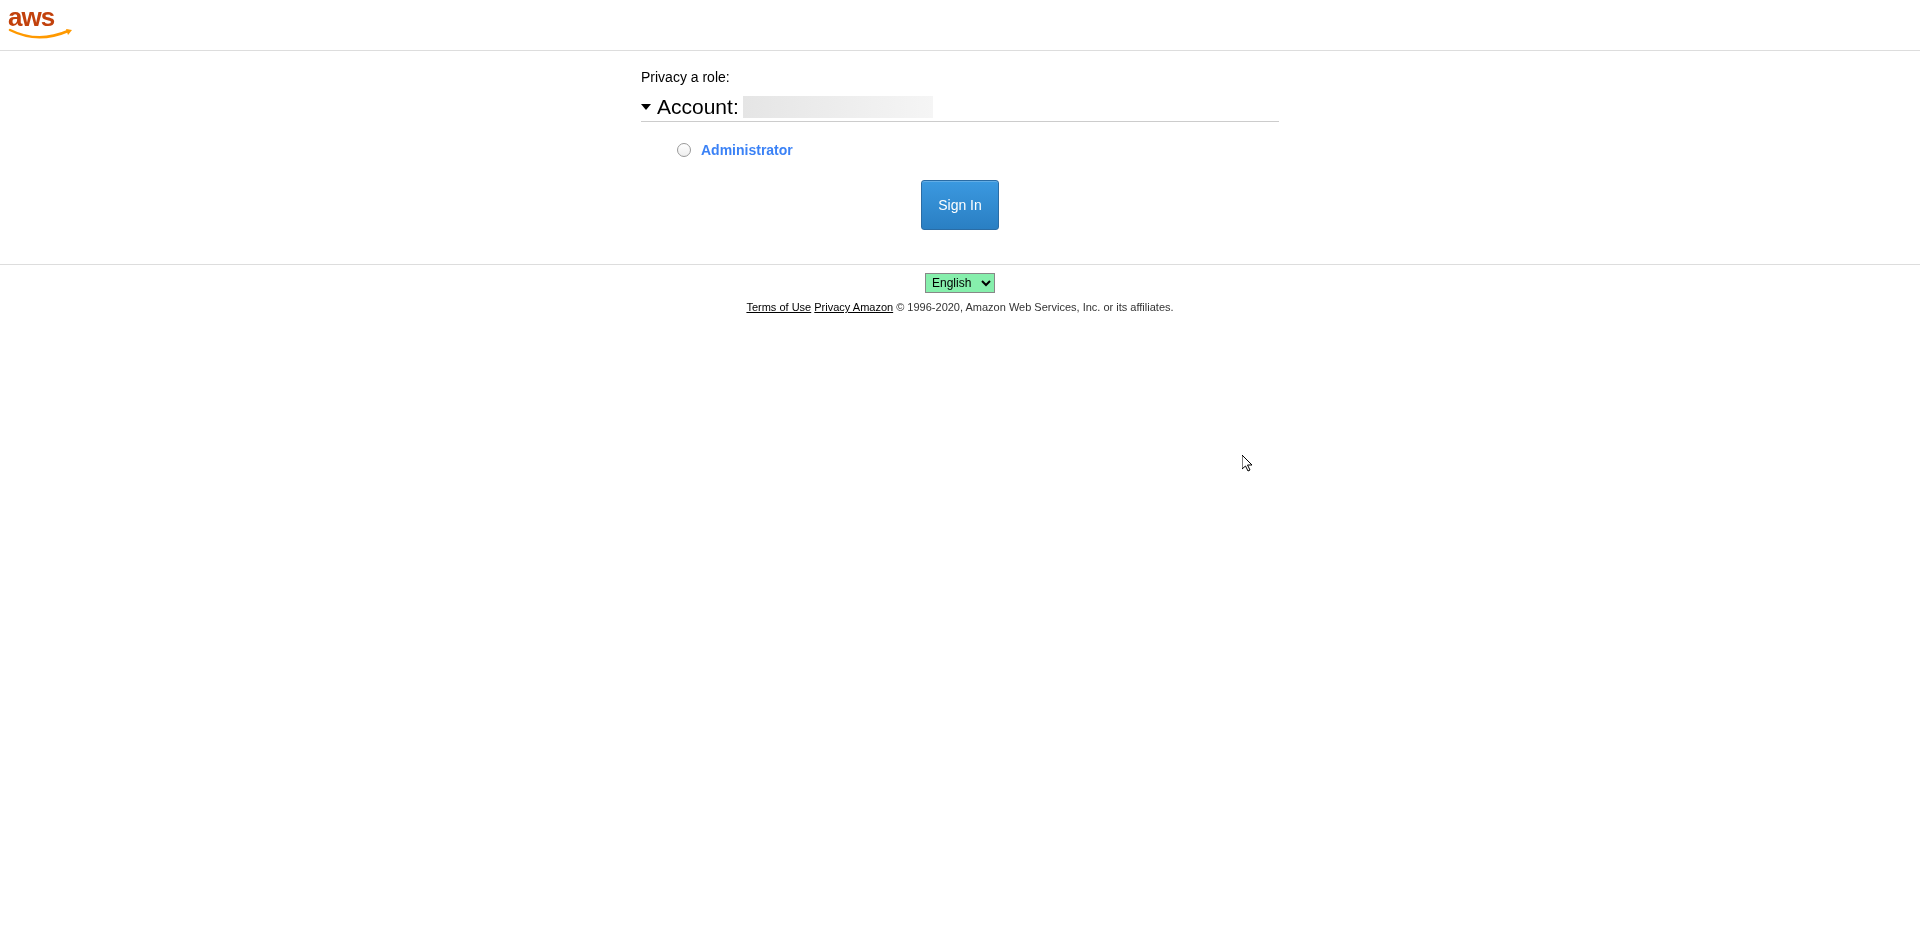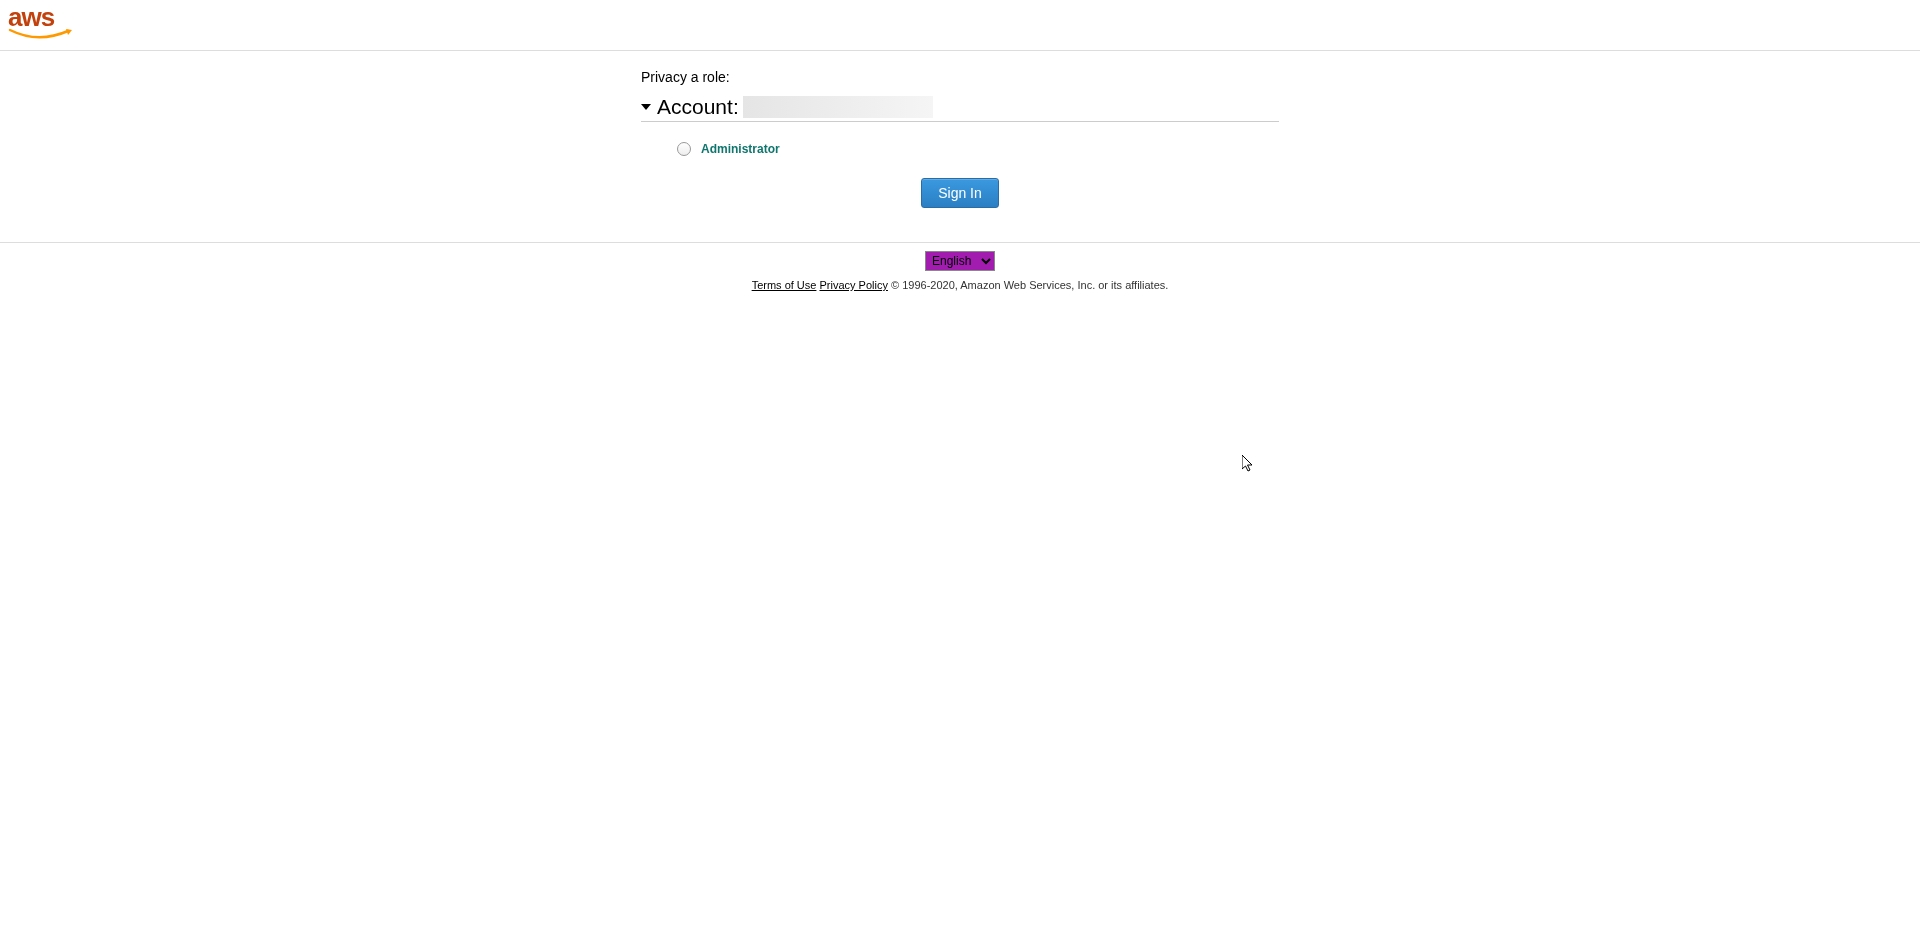--- a/index.html
+++ b/index.html
@@ -83,52 +83,52 @@
     }
     .role-radio {
       width: 14px;
       height: 14px;
       border-radius: 50%;
       border: 1px solid #999;
       background: linear-gradient(#fff, #eee);
       margin-right: 10px;
     }
     .role-name {
-      font-size: 12px;
+      font-size: 14px;
       font-weight: bold;
-      color: #0f766e;
+      color: #3b82f6;
     }
     .signin-wrap {
       text-align: center;
       margin-top: 22px;
     }
     .signin-btn {
       display: inline-block;
       background: linear-gradient(#3b99e0, #2a7fc3);
       border: 1px solid #2a6ca5;
       border-radius: 3px;
       color: #fff;
       font-size: 14px;
-      padding: 6px 16px;
+      padding: 16px 16px;
       cursor: pointer;
       box-shadow: inset 0 1px 0 rgba(255,255,255,0.2);
     }
     .footer-sep {
       border-top: 1px solid #ddd;
       margin-top: 6px;
     }
     .footer {
       text-align: center;
       padding-top: 8px;
     }
     .lang-select {
       font-size: 12px;
       padding: 1px 2px;
       border: 1px solid #888;
-      background: #a21caf;
+      background: #86efac;
       width: 70px;
     }
     .footer-links {
       margin-top: 8px;
       font-size: 11px;
       color: #333;
     }
     .footer-links a {
       color: #000;
     }
@@ -173,19 +173,19 @@
 </div>
 
 <div class="footer-sep"></div>
 
 <div class="footer">
   <select class="lang-select">
     <option>English</option>
   </select>
   <div class="footer-links">
     <a href="#">Terms of Use</a>
-    <a href="#">Privacy Policy</a><span> © 1996-2020, Amazon Web Services, Inc. or its affiliates.</span>
+    <a href="#">Privacy Amazon</a><span> © 1996-2020, Amazon Web Services, Inc. or its affiliates.</span>
   </div>
 </div>
 
 <svg class="cursor" width="14" height="20" viewBox="0 0 14 20" style="left:1242px; top:455px;">
   <path d="M0 0 L0 14 L3.5 11 L6 16 L8 15 L5.5 10 L10 10 Z" fill="#fff" stroke="#000" stroke-width="1"></path>
 </svg>
 
 </body></html>

